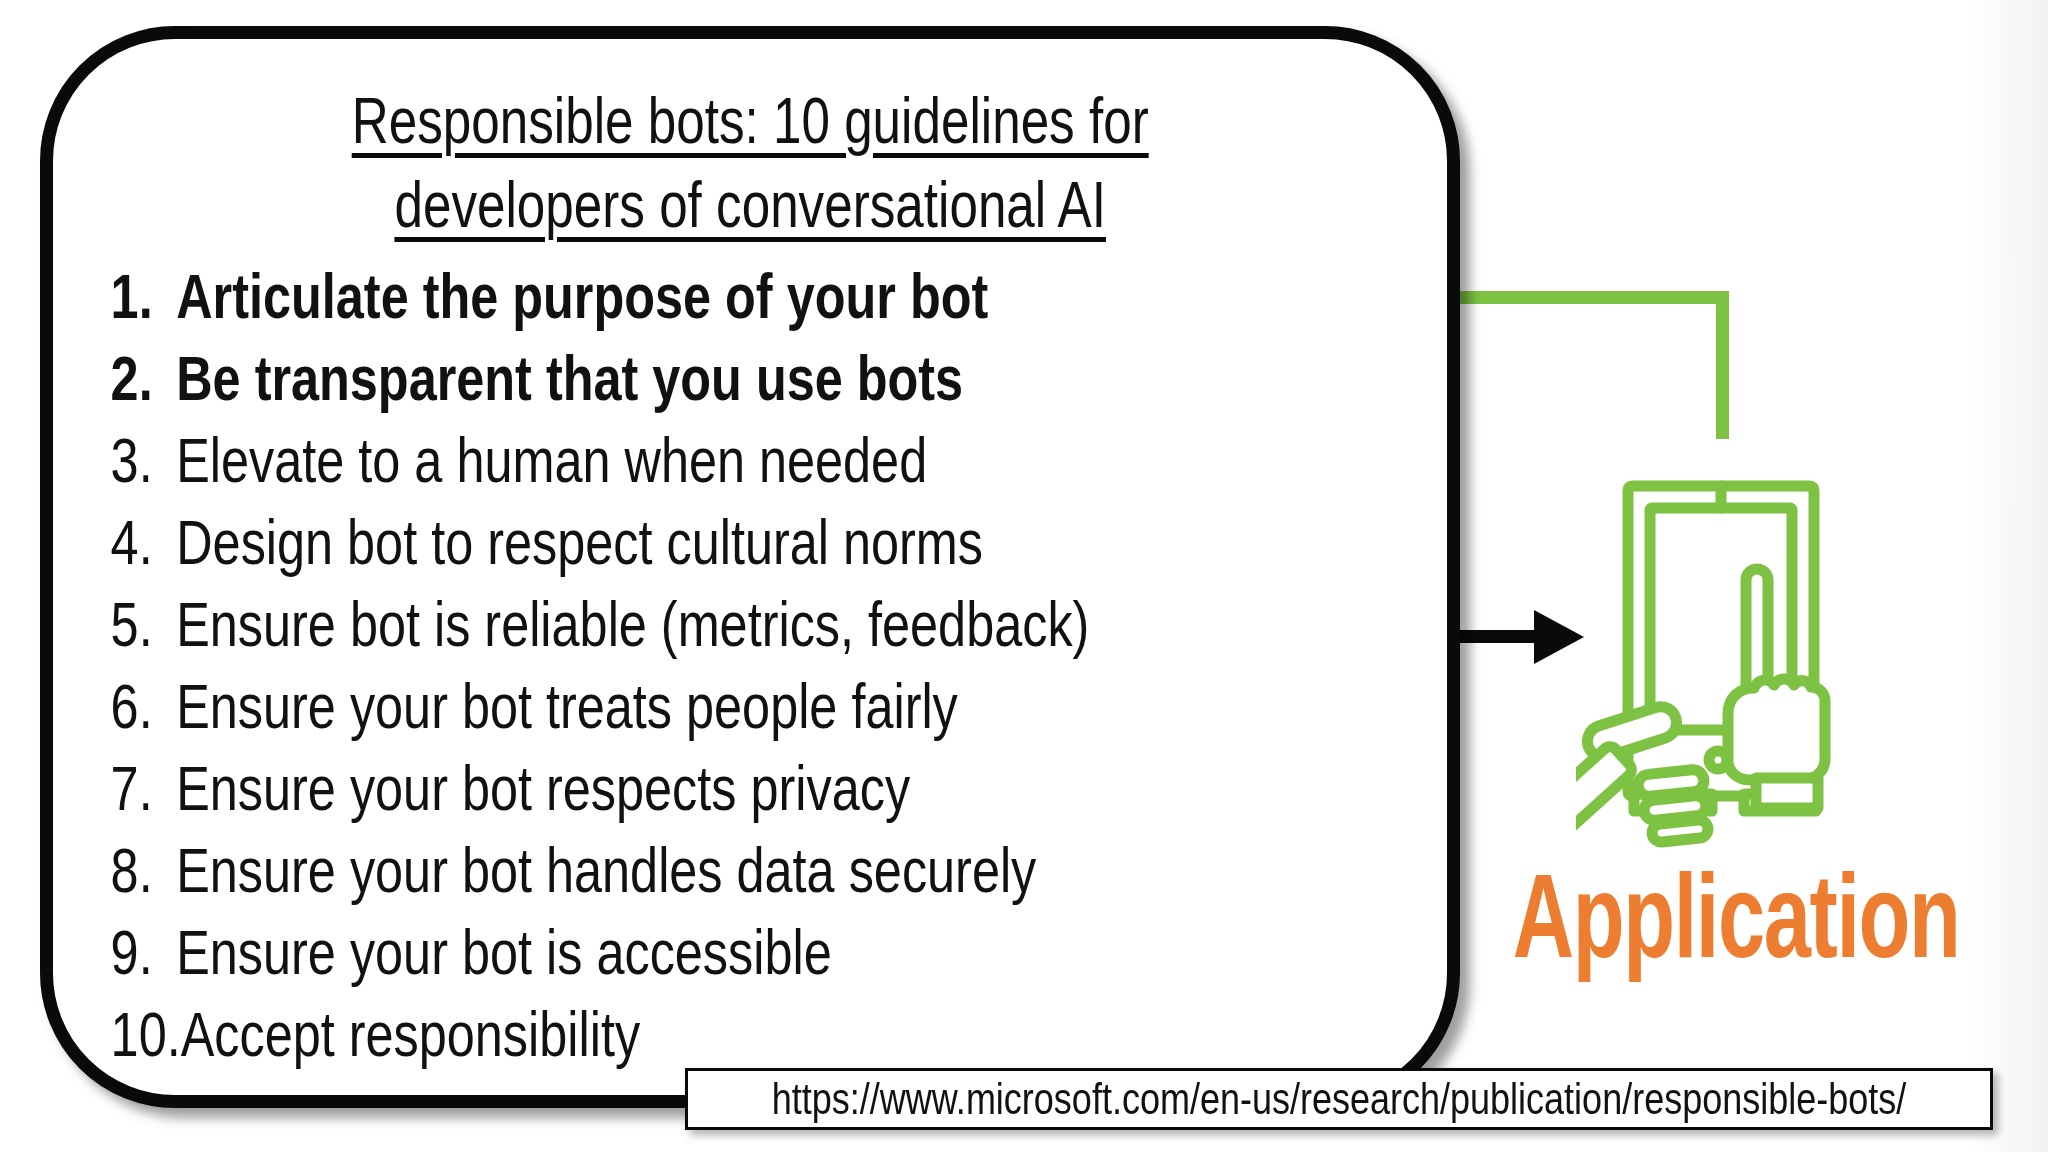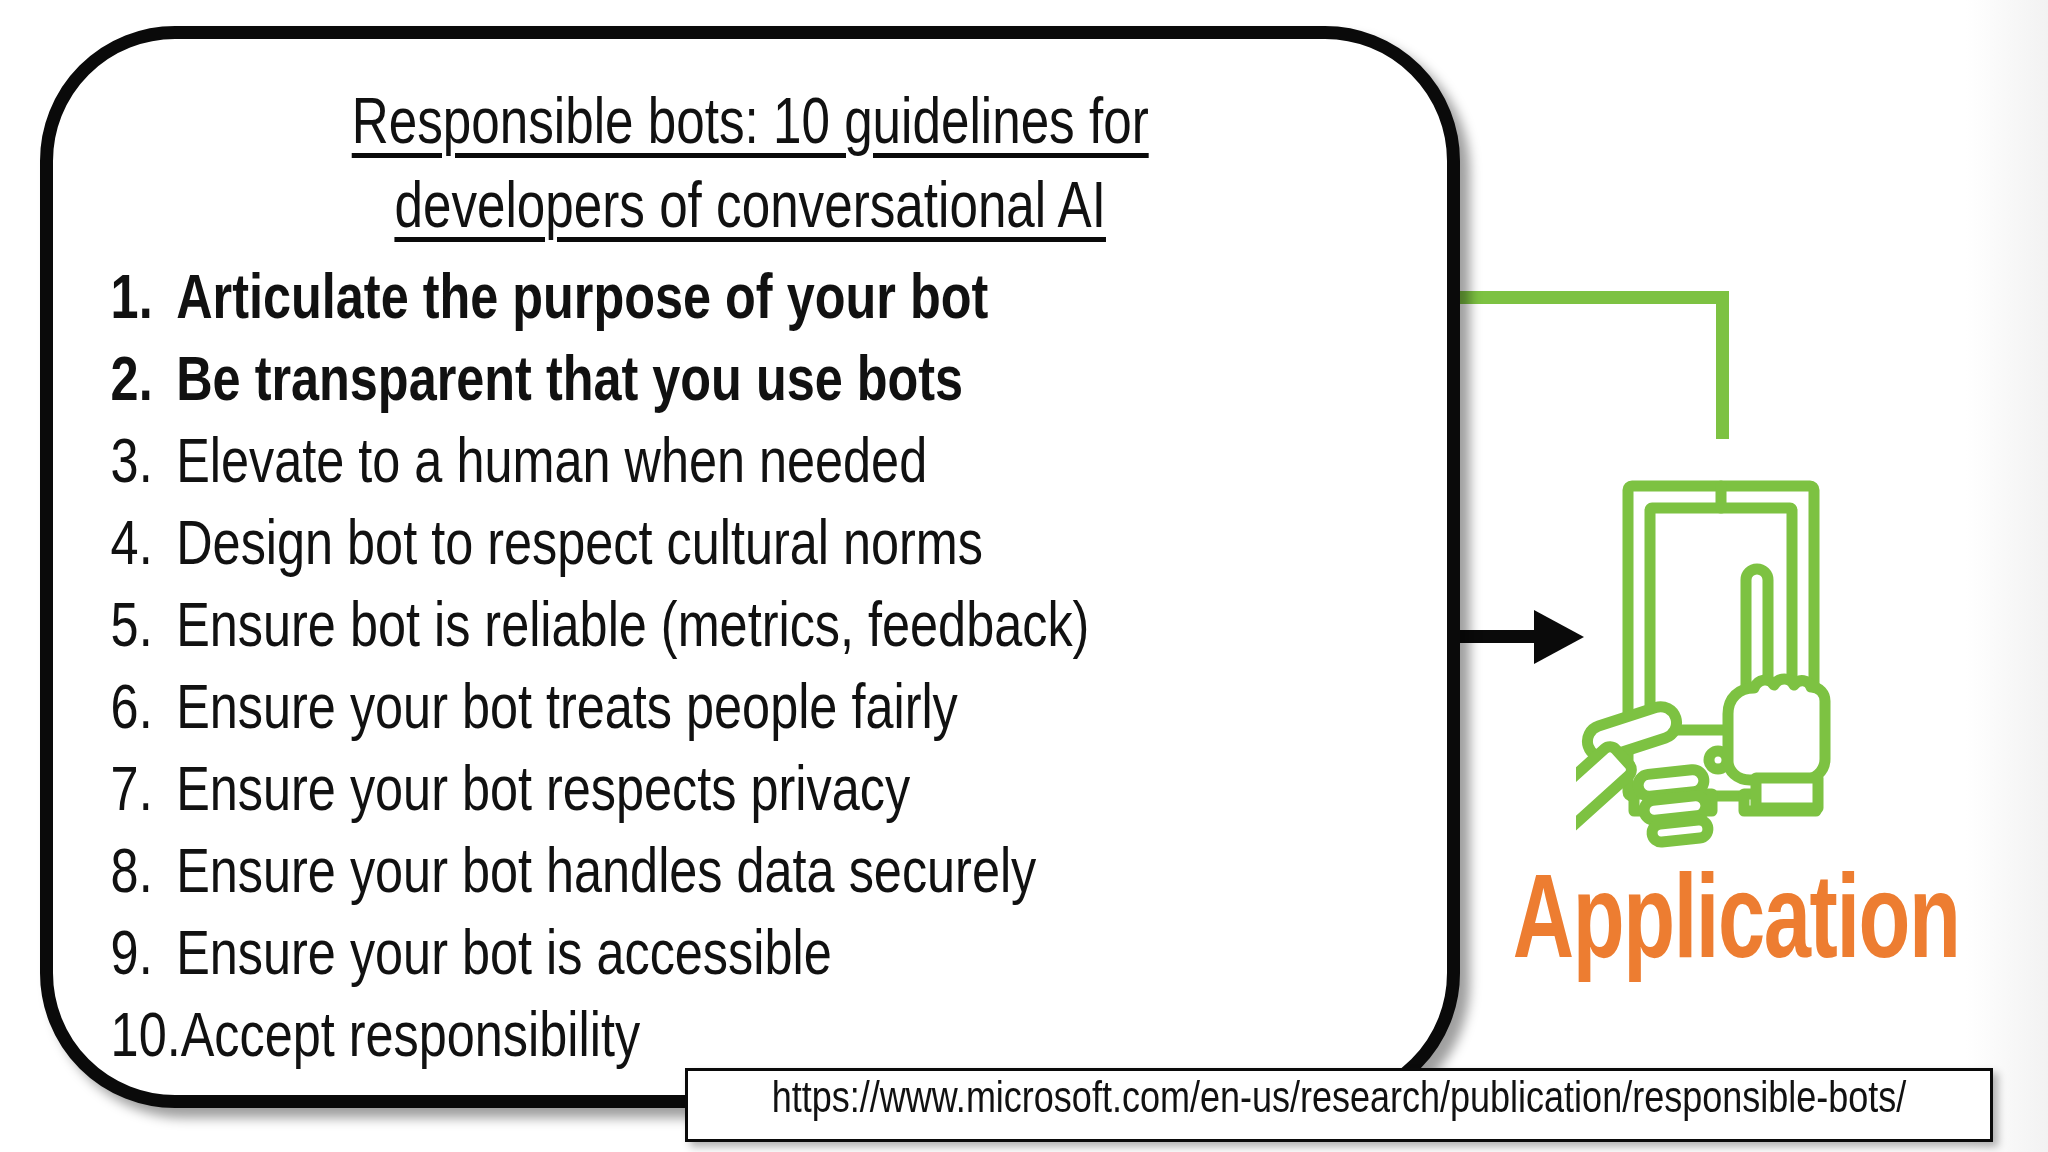--- a/index.html
+++ b/index.html
@@ -44,23 +44,23 @@
 
   .app-icon { position:absolute; left:1576px; top:476px; width:268px; height:384px; z-index:1; }
 
   .app-label {
     position:absolute; left:1440px; top:848px; width:520px; text-align:center;
     font-size:118px; font-weight:bold; color:#ED7D31; letter-spacing:-2px;
     transform:scaleX(0.72); transform-origin:center; white-space:nowrap; z-index:1;
   }
 
   .url-box {
-    position:absolute; left:685px; top:1068px; width:1308px; height:74px;
+    position:absolute; left:685px; top:1068px; width:1308px; height:62px;
     box-sizing:border-box; border:3px solid #0a0a0a; background:#ffffff;
-    display:flex; align-items:flex-start; justify-content:center;
+    display:flex; align-items:center; justify-content:center;
     box-shadow:5px 5px 8px rgba(0,0,0,0.3); z-index:5;
   }
   .url-box span { font-size:45px; transform:scaleX(0.8); transform-origin:center; white-space:nowrap; }
 </style>
 </head>
 <body>
 
 <div class="stage">
 
   <div class="card">

